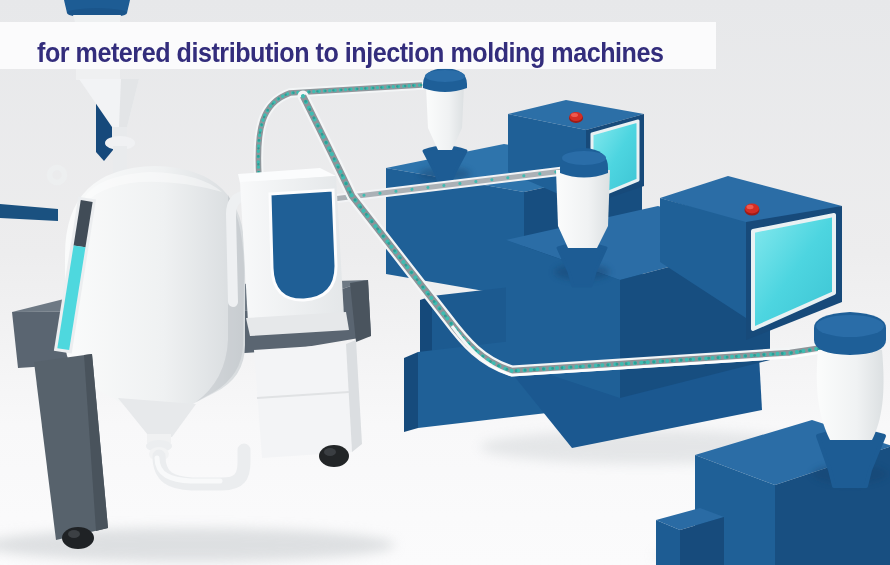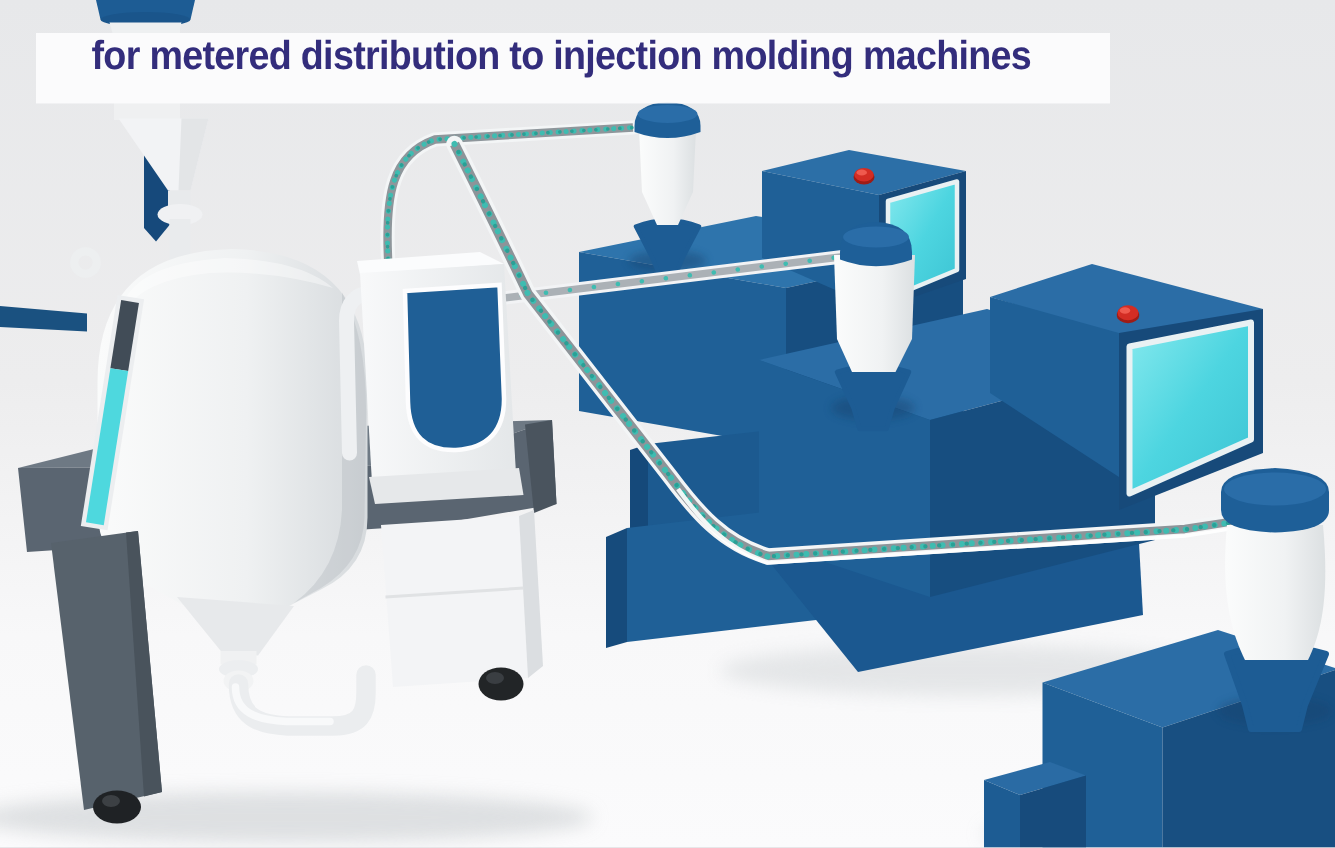--- a/index.html
+++ b/index.html
@@ -4,21 +4,21 @@
 <style>
   html,body{margin:0;padding:0;background:#dfe0e2;}
   .stage{
     position:relative;width:890px;height:565px;overflow:hidden;
     background:#e9eaec;font-family:"Liberation Sans",sans-serif;
   }
   .scene-svg{position:absolute;left:0;top:0;width:890px;height:565px;display:block;}
   .banner{
     position:absolute;left:0;top:22px;width:716px;height:47px;
     background:rgba(252,252,253,0.93);
-    display:flex;align-items:flex-start;box-sizing:border-box;padding-left:37px;margin-left:24px;
+    display:flex;align-items:flex-end;box-sizing:border-box;padding-left:37px;
   }
   .banner-text{
     display:inline-block;transform:scaleX(0.93);transform-origin:left center;
     font-size:27px;font-weight:700;letter-spacing:-0.5px;white-space:nowrap;
     color:#332d7c;
   }
 </style>
 </head>
 <body>
 

